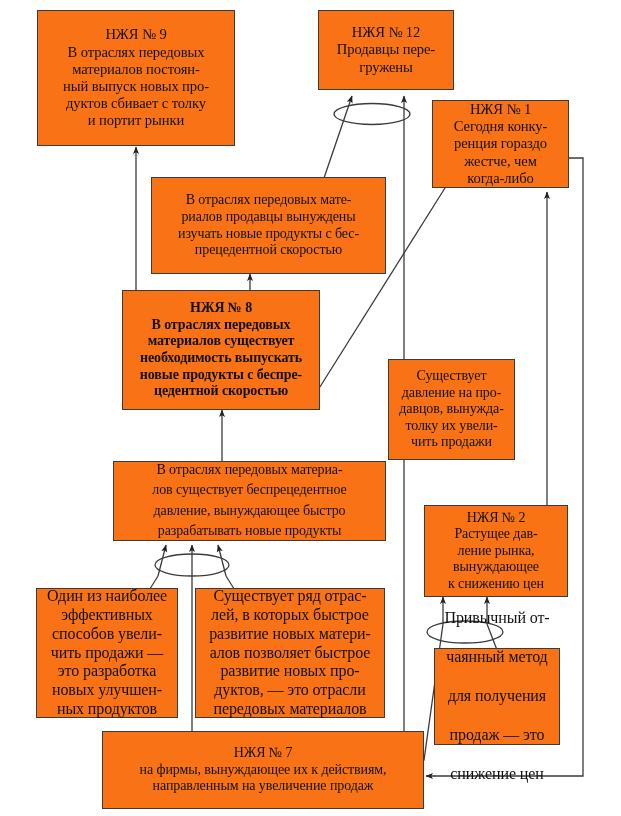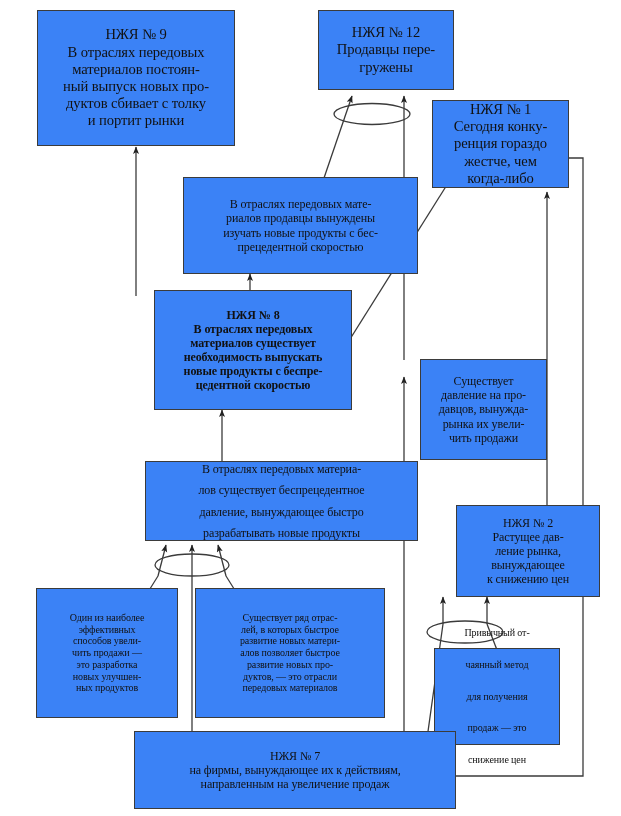--- a/index.html
+++ b/index.html
@@ -20,41 +20,41 @@
     left: 0;
     top: 0;
     width: 621px;
     height: 816px;
     pointer-events: none;
   }
   .node {
     position: absolute;
     box-sizing: border-box;
     border: 1.3px solid #3b3b3b;
-    background: #3b82f6;
+    background: #f97316;
     color: #111111;
     text-align: center;
     display: flex;
     flex-direction: column;
     align-items: center;
     justify-content: center;
     line-height: 1.18;
     letter-spacing: -0.1px;
     z-index: 2;
   }
   .node .ttl {
     display: block;
     white-space: nowrap;
   }
   .node .body {
     display: block;
   }
   .f15 { font-size: 14.6px; }
-  .f14 { font-size: 12px; margin-left: 32px; }
-  .f135 { font-size: 10px; }
+  .f14 { font-size: 14px; }
+  .f135 { font-size: 16px; }
 </style>
 </head>
 <body>
 
 <div id="canvas">
 
   <svg class="edges" viewBox="0 0 621 816">
     <defs>
       <marker id="ah" markerWidth="9" markerHeight="9" refX="7.4" refY="3.2" orient="auto" markerUnits="userSpaceOnUse">
         <path d="M0.4,0.2 L7.8,3.2 L0.4,6.2 L2.1,3.2 Z" fill="#222"></path>
@@ -145,21 +145,21 @@
     <span class="body">В отраслях передовых материа-</span>
     <span class="body">лов существует беспрецедентное</span>
     <span class="body">давление, вынуждающее быстро</span>
     <span class="body">разрабатывать новые продукты</span>
   </div>
 
   <div class="node f14" style="left:388px; top:359px; width:127px; height:101px;">
     <span class="body">Существует</span>
     <span class="body">давление на про-</span>
     <span class="body">давцов, вынужда-</span>
-    <span class="body">рынка их увели-</span>
+    <span class="body">толку их увели-</span>
     <span class="body">чить продажи</span>
   </div>
 
   <div class="node f14" style="left:424px; top:505px; width:144px; height:92px;">
     <span class="ttl">НЖЯ № 2</span>
     <span class="body">Растущее дав-</span>
     <span class="body">ление рынка,</span>
     <span class="body">вынуждающее</span>
     <span class="body">к снижению цен</span>
   </div>

